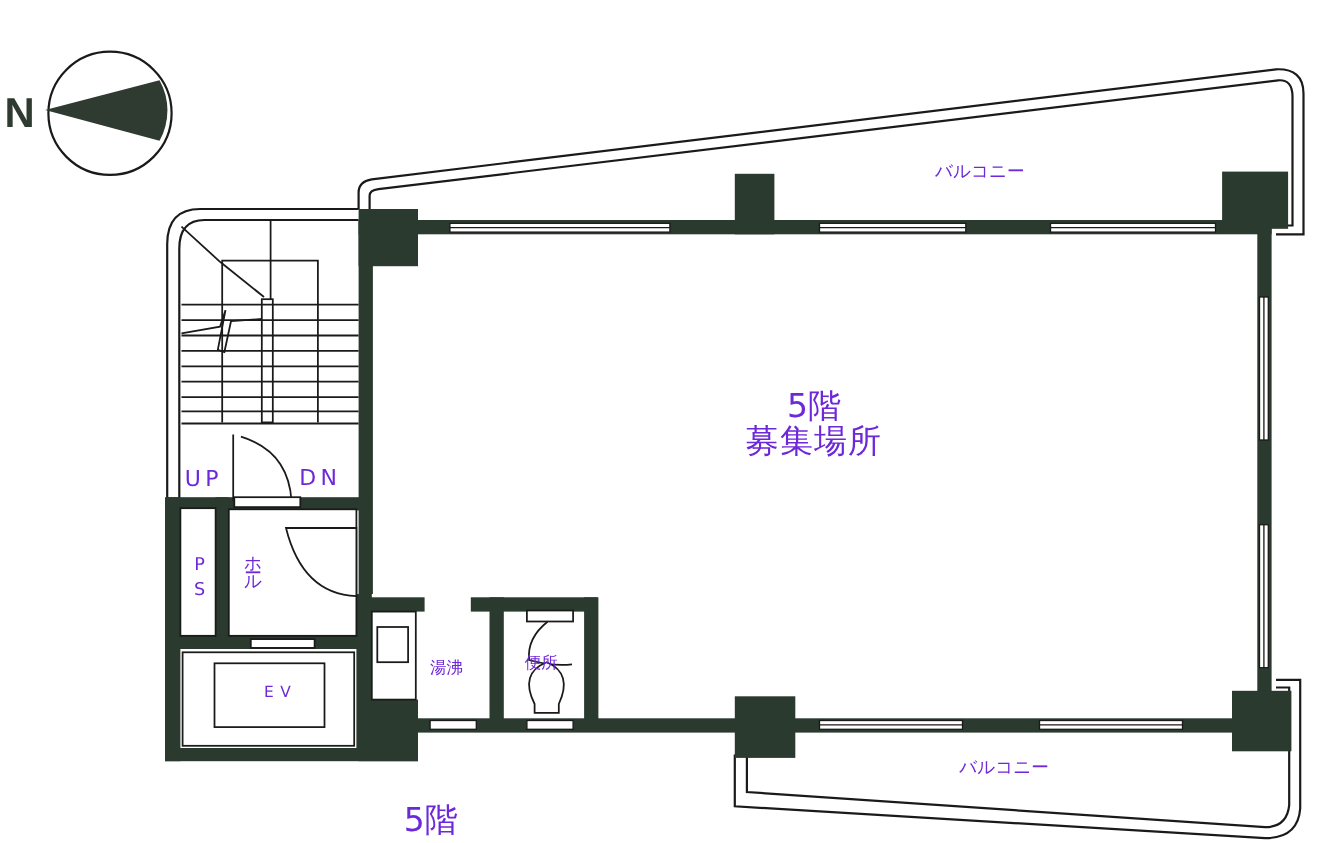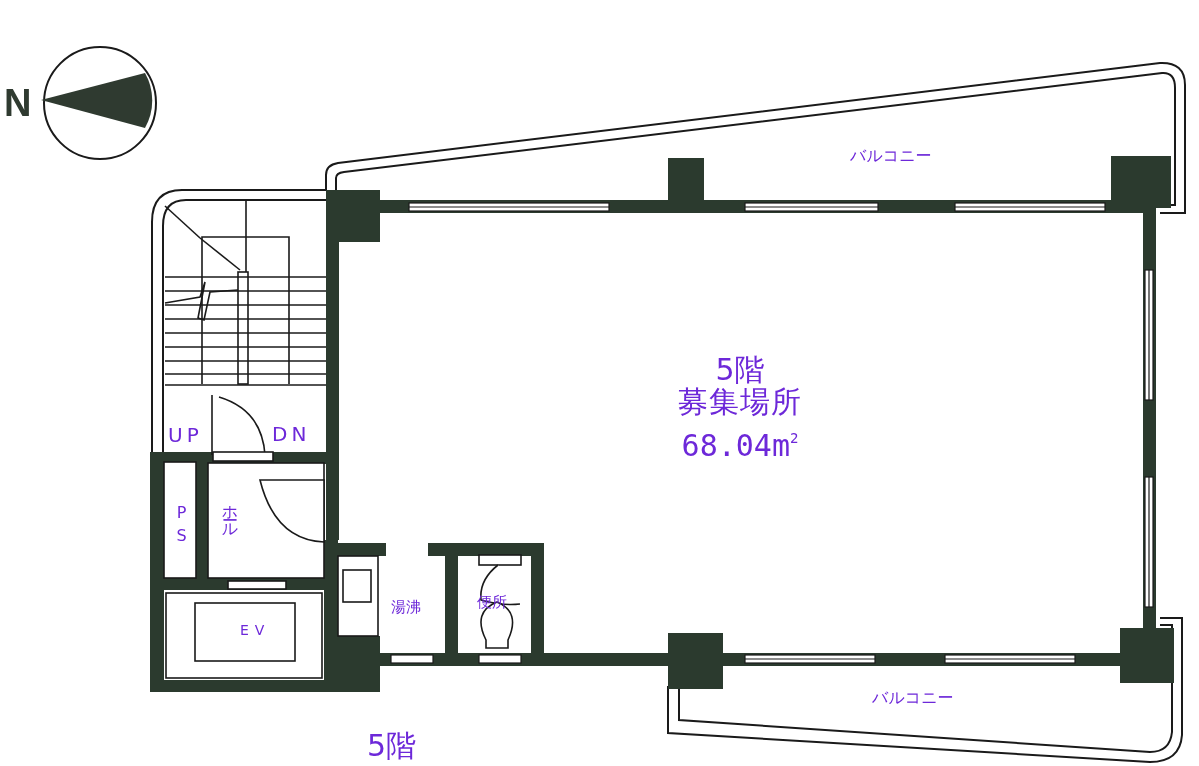--- a/index.html
+++ b/index.html
@@ -154,21 +154,20 @@
 </svg>
 
 <div class="label compass-n">N</div>
 
 <div class="label balcony-top">バルコニー</div>
 <div class="label balcony-bottom">バルコニー</div>
 
 <div class="label room-main">
   <span class="l1">5階</span>
   <span class="l2">募集場所</span>
-  <span class="l3"><span>68.04m</span><span class="sup">2</span></span>
 </div>
 
 <div class="label up">UP</div>
 <div class="label dn">DN</div>
 <div class="label ps">PS</div>
 <div class="label hall">ホール</div>
 <div class="label ev">EV</div>
 <div class="label kitchen">湯沸</div>
 <div class="label toilet">便所</div>
 <div class="label floor-title">5階</div>

